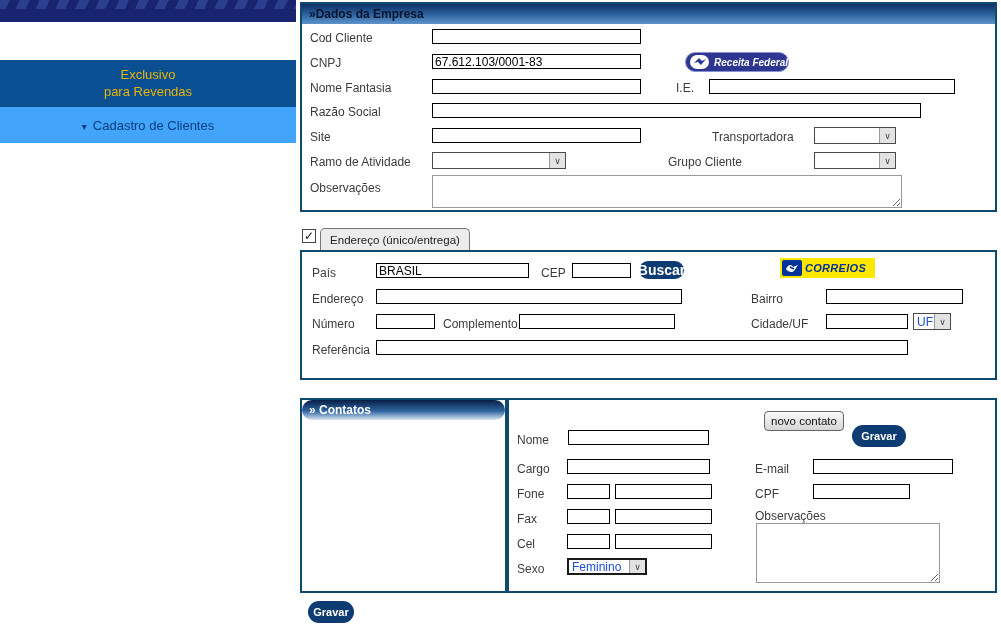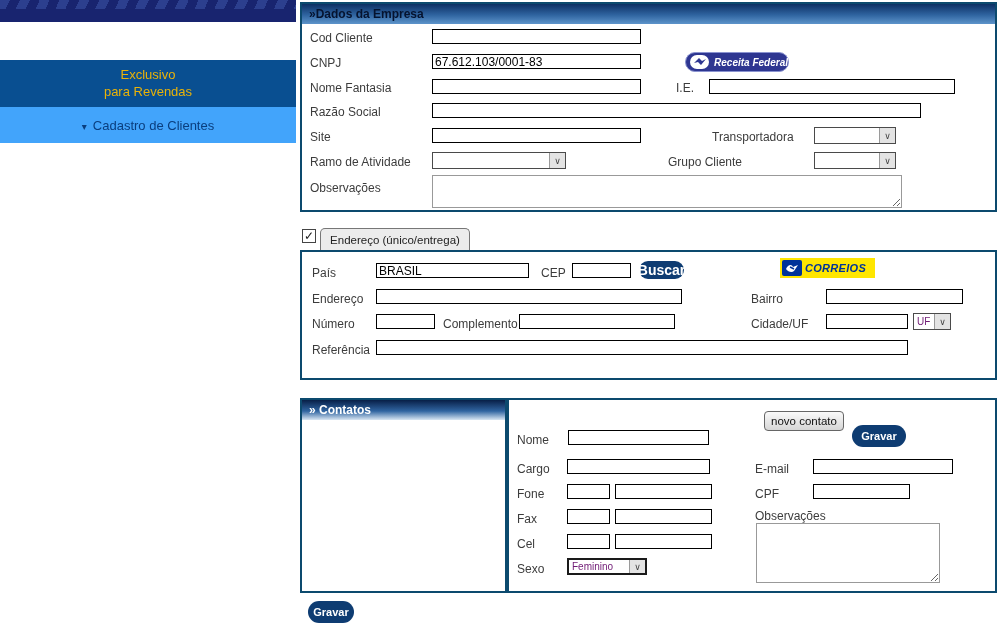--- a/index.html
+++ b/index.html
@@ -14,29 +14,29 @@
   .exclusive { position:absolute; left:0; top:60px; width:296px; height:47px; background:#094f91;
      color:#eab308; font-size:13px; text-align:center; padding-top:6px; line-height:17px; }
   .menuitem { position:absolute; left:0; top:107px; width:296px; height:36px; background:#42a4fb;
      color:#0a3e7e; font-size:13px; display:flex; align-items:center; justify-content:center; cursor:pointer; }
   .menuitem .chev { font-size:10px; margin-right:6px; position:relative; top:1px; }
 
   
   .panel { position:absolute; background:#fff; border:2px solid #0c4a6e; }
   .hdr { height:20px; line-height:20px; padding-left:7px; font-size:12px; font-weight:bold; }
   .hdr-dark-text { color:#05132f; background:linear-gradient(to bottom,#0d3064 0%,#2f64a0 55%,#5d94ca 100%); }
-  .hdr-light-text { color:#ffffff; background:linear-gradient(to bottom,#081f47 0%,#2f64a0 55%,#d9e6f3 100%); }
+  .hdr-light-text { color:#ffffff; background:linear-gradient(to bottom,#081f47 0%,#2f64a0 55%,#d9e6f3 100%);border-radius:10px; }
 
   .lbl { position:absolute; font-size:12px; color:#3c3c3c; white-space:nowrap; }
   .fld { position:absolute; height:15px; border:1px solid #000; background:#fff; font-family:"Liberation Sans",sans-serif;
          font-size:12px; padding:0 2px; }
   .ta  { position:absolute; border:1px solid #999; background:#fff; resize:both; font-family:"Liberation Sans",sans-serif; font-size:12px; }
 
   .sel { position:absolute; height:17px; border:1px solid #4a4a4a; background:#fff; display:flex; align-items:center; cursor:pointer; }
-  .sel .txt { flex:1; font-size:10px; padding-left:3px; color:#701a75; overflow:hidden; }
+  .sel .txt { flex:1; font-size:12px; padding-left:3px; color:#1d4ed8; overflow:hidden; }
   .sel .arr { width:16px; height:100%; background:#e3e3e3; border-left:1px solid #9a9a9a;
               display:flex; align-items:center; justify-content:center; font-size:9px; color:#444; }
   .sel-bold { border:2px solid #1a1a1a; }
 
   .pill { position:absolute; background:#0e3c72; color:#fff; font-weight:bold; border:none; cursor:pointer;
           display:flex; align-items:center; justify-content:center; font-family:"Liberation Sans",sans-serif; }
   .btn-gray { position:absolute; background:linear-gradient(to bottom,#fafafa,#d6d6d6); border:1px solid #666;
           border-radius:4px; font-size:11.5px; color:#111; cursor:pointer; display:flex; align-items:center; justify-content:center;
           font-family:"Liberation Sans",sans-serif; }
 

